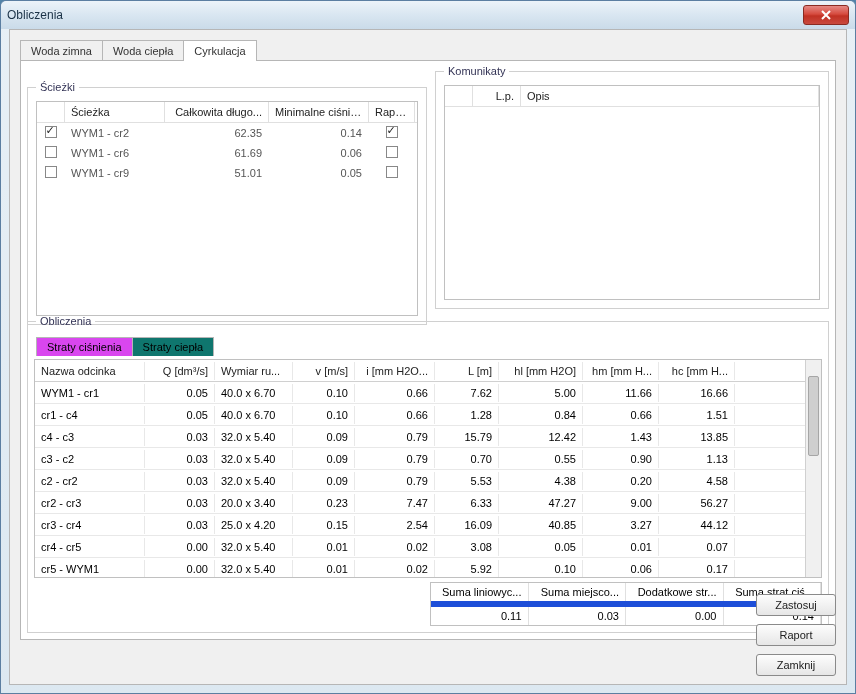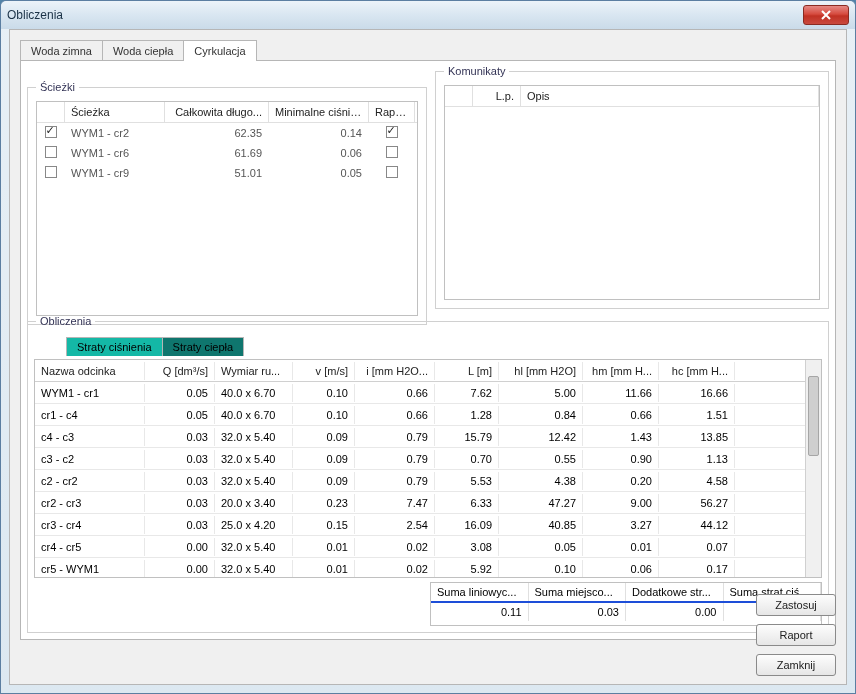--- a/index.html
+++ b/index.html
@@ -23,33 +23,33 @@
 .grid-head { display: flex; background: #fff; border-bottom: 1px solid #e0e0e0; }
 .gh { padding: 4px 6px; border-right: 1px solid #e0e0e0; color: #222; white-space: nowrap; overflow: hidden; text-overflow: ellipsis; }
 .grid-body { overflow: auto; }
 .gr { display: flex; height: 20px; align-items: center; }
 .gc { padding: 2px 6px; border-right: 1px solid transparent; color: #555; white-space: nowrap; overflow: hidden; }
 .gc.num { text-align: right; }
 .chk { width: 12px; height: 12px; border: 1px solid #888; background: #fff; display: inline-block; position: relative; }
 .chk.on::after { content: "✓"; position: absolute; top: -3px; left: 0; font-size: 11px; color: #222; }
 .inner-tabs { display: flex; margin-top: 2px; }
 .inner-tab { padding: 3px 10px; border: 1px solid #b6b6b6; background: #0f766e; margin-right: -1px; cursor: pointer; border-bottom: none; }
-.inner-tab.active { background: #14b8a6; position: relative; z-index: 2; margin-left: 30px; }
+.inner-tab.active { background: #d946ef; position: relative; z-index: 2; }
 .calc-grid-wrap { position: absolute; top: 32px; left: 6px; right: 6px; bottom: 54px; }
 .calc-grid { width: 100%; height: 100%; border: 1px solid #c0c0c0; background: #fff; display: flex; }
 .calc-grid-main { flex: 1; overflow: hidden; }
 .scrollbar { width: 16px; background: #f0f0f0; border-left: 1px solid #d0d0d0; position: relative; }
 .scroll-thumb { position: absolute; left: 2px; right: 2px; top: 16px; height: 80px; background: #cfcfcf; border: 1px solid #a6a6a6; border-radius: 2px; }
 .calc-row { display: flex; height: 22px; align-items: center; border-bottom: 1px solid #e8e8e8; }
 .calc-row:first-child { border-bottom: 1px solid #d0d0d0; }
 .cc { padding: 3px 6px; border-right: 1px solid #e8e8e8; overflow: hidden; white-space: nowrap; }
 .cc.h { color: #222; }
 .cc.num { text-align: right; }
 .summary-row { position: absolute; right: 6px; bottom: 6px; height: 44px; width: 392px; border: 1px solid #c0c0c0; background: #fff; }
-.summary-head { display: flex; border-bottom: 2px solid #1d4ed8; }
+.summary-head { display: flex; border-bottom: 6px solid #1d4ed8; text-align: right; }
 .sh { flex: 1; padding: 3px 6px; border-right: 1px solid #e0e0e0; overflow: hidden; white-space: nowrap; text-overflow: ellipsis; }
 .summary-vals { display: flex; }
 .sv { flex: 1; padding: 3px 6px; text-align: right; border-right: 1px solid #e0e0e0; }
 .button-bar { position: absolute; right: 10px; bottom: 8px; display: flex; gap: 8px; flex-direction: column; }
 .btn { min-width: 80px; height: 22px; padding: 0 14px; border: 1px solid #8a8a8a; background: linear-gradient(180deg, #fdfdfd 0%, #e6e6e6 100%); border-radius: 3px; cursor: pointer; display: flex; align-items: center; justify-content: center; color: #222; }
 </style>
 </head>
 <body>
 
 <div class="window">

